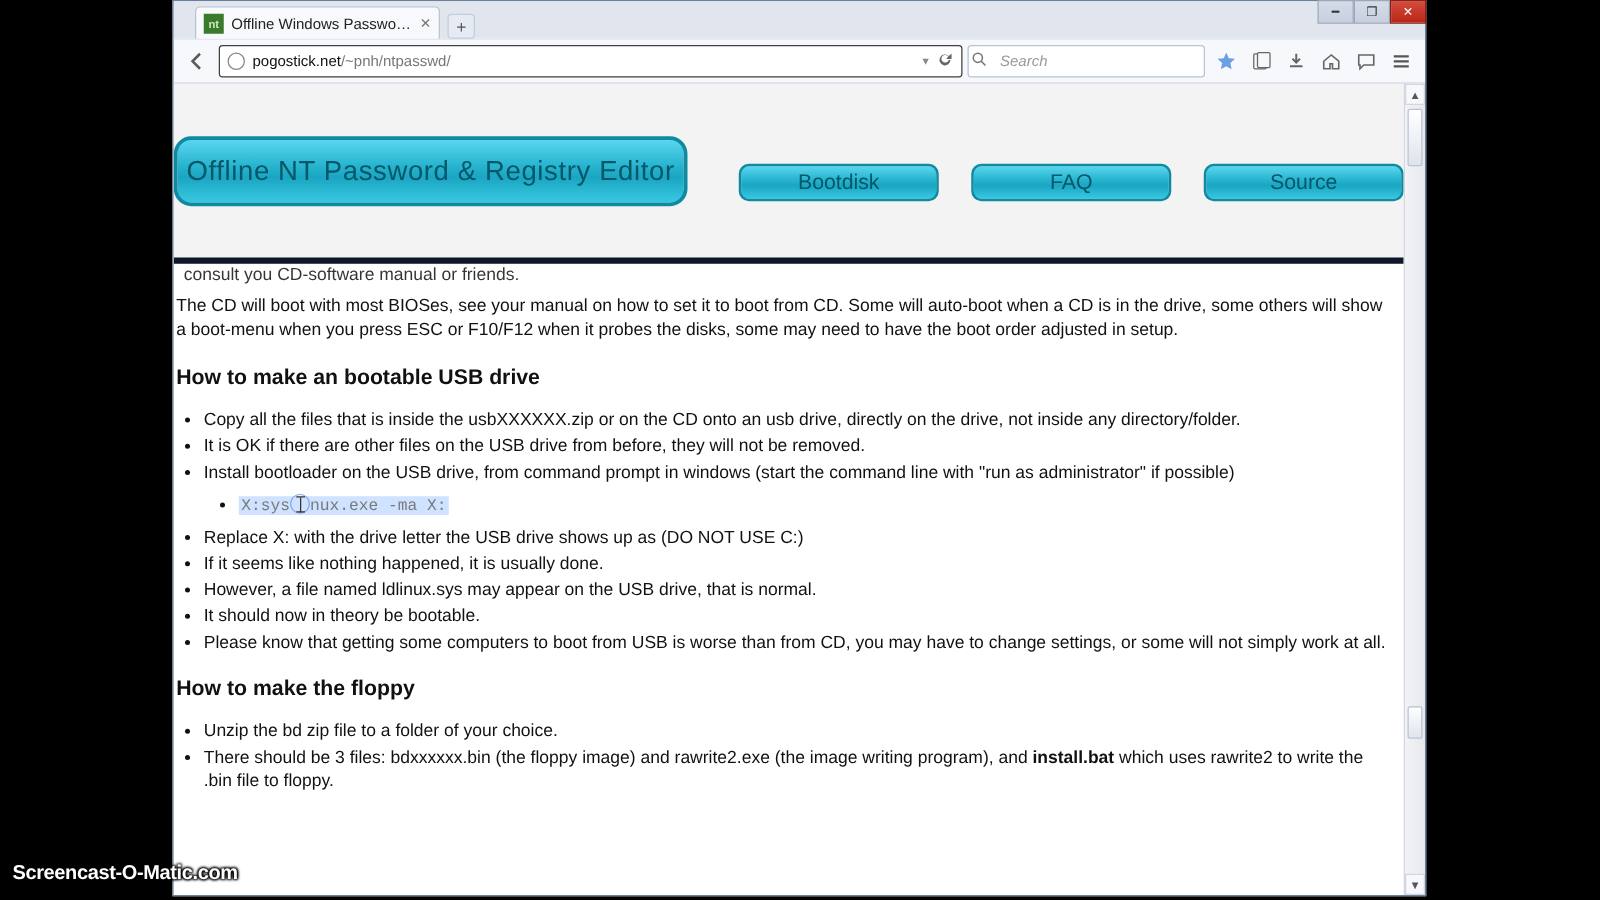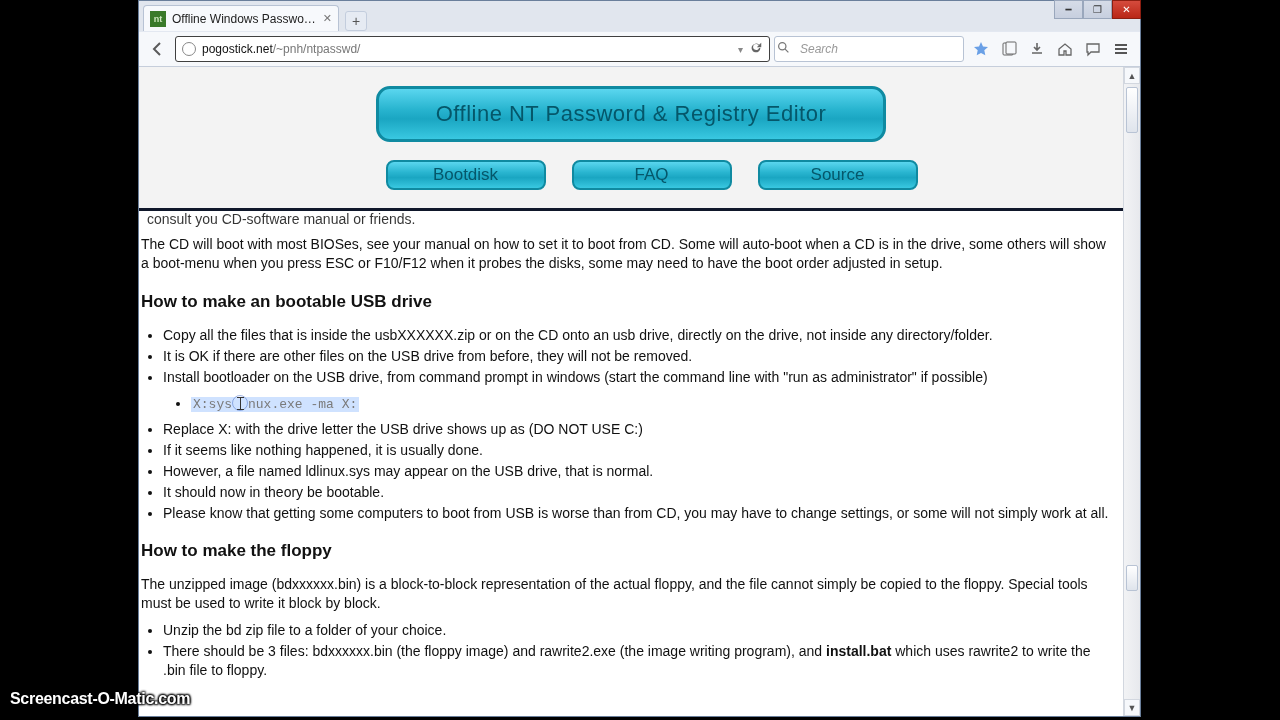--- a/index.html
+++ b/index.html
@@ -39,21 +39,21 @@
   justify-content: center;
   font-size: 10px;
   color: #333;
 }
 .win-btn.close { background: linear-gradient(#d54b3d,#b92616); color: #fff; border-color:#8b1e11;}
 .tabs-row {
   height: 30px;
   background: #e1e6ee;
   display: flex;
   align-items: flex-end;
-  padding-left: 4px;
+  padding-left: 17px;
 }
 .tab {
   height: 26px;
   background: #f7f9fc;
   border: 1px solid #b8c3d4;
   border-bottom: none;
   border-radius: 4px 4px 0 0;
   display: flex;
   align-items: center;
   padding: 0 6px;
@@ -128,22 +128,22 @@
   border-left:1px solid #d2d7df;
 }
 .scrollbar-v .arrow { width:100%; height:17px; display:flex; align-items:center; justify-content:center; font-size:9px; color:#555; background:#f6f8fb; border:1px solid #d2d7df; }
 .scrollbar-v .thumb { position:absolute; left:2px; width:12px; background: linear-gradient(#fff,#dfe4ec); border:1px solid #b8c3d4; border-radius:2px; }
 .page {
   position: absolute; left:0; top:0; right:17px; bottom:0; overflow:hidden;
 }
 .header-banner {
   height: 144px;
   background: #f3f3f3;
-  display:flex; flex-direction:column; align-items:center; justify-content:center;
-  border-bottom:3px solid #0f172a;
+  display:flex; flex-direction:row; align-items:center; justify-content:center;
+  border-bottom:5px solid #0f172a;
 }
 .title-pill {
   width: 510px; height: 56px;
   background: linear-gradient(#5ad6ef,#29b5d0 40%,#1aa6c2 60%,#39c8e1);
   border: 3px solid #0f8aa1;
   border-radius: 14px;
   display:flex; align-items:center; justify-content:center;
   color:#05576a;
   font-family: "Segoe UI", Arial, sans-serif;
   font-size: 22px;
@@ -305,21 +305,20 @@
           </ul>
           <li>Replace X: with the drive letter the USB drive shows up as (DO NOT USE C:)</li>
           <li>If it seems like nothing happened, it is usually done.</li>
           <li>However, a file named ldlinux.sys may appear on the USB drive, that is normal.</li>
           <li>It should now in theory be bootable.</li>
           <li>Please know that getting some computers to boot from USB is worse than from CD, you may have to change settings, or some will not simply work at all.</li>
         </ul>
 
         <h3>How to make the floppy</h3>
 
-        <p>The unzipped image (bdxxxxxx.bin) is a block-to-block representation of the actual floppy, and the file cannot simply be copied to the floppy. Special tools must be used to write it block by block.</p>
 
         <ul>
           <li>Unzip the bd zip file to a folder of your choice.</li>
           <li><span>There should be 3 files: bdxxxxxx.bin (the floppy image) and rawrite2.exe (the image writing program), and </span><b>install.bat</b><span> which uses rawrite2 to write the .bin file to floppy.</span></li>
         </ul>
       </div>
     </div>
 
     <div class="scrollbar-v">
       <div class="arrow">▲</div>

